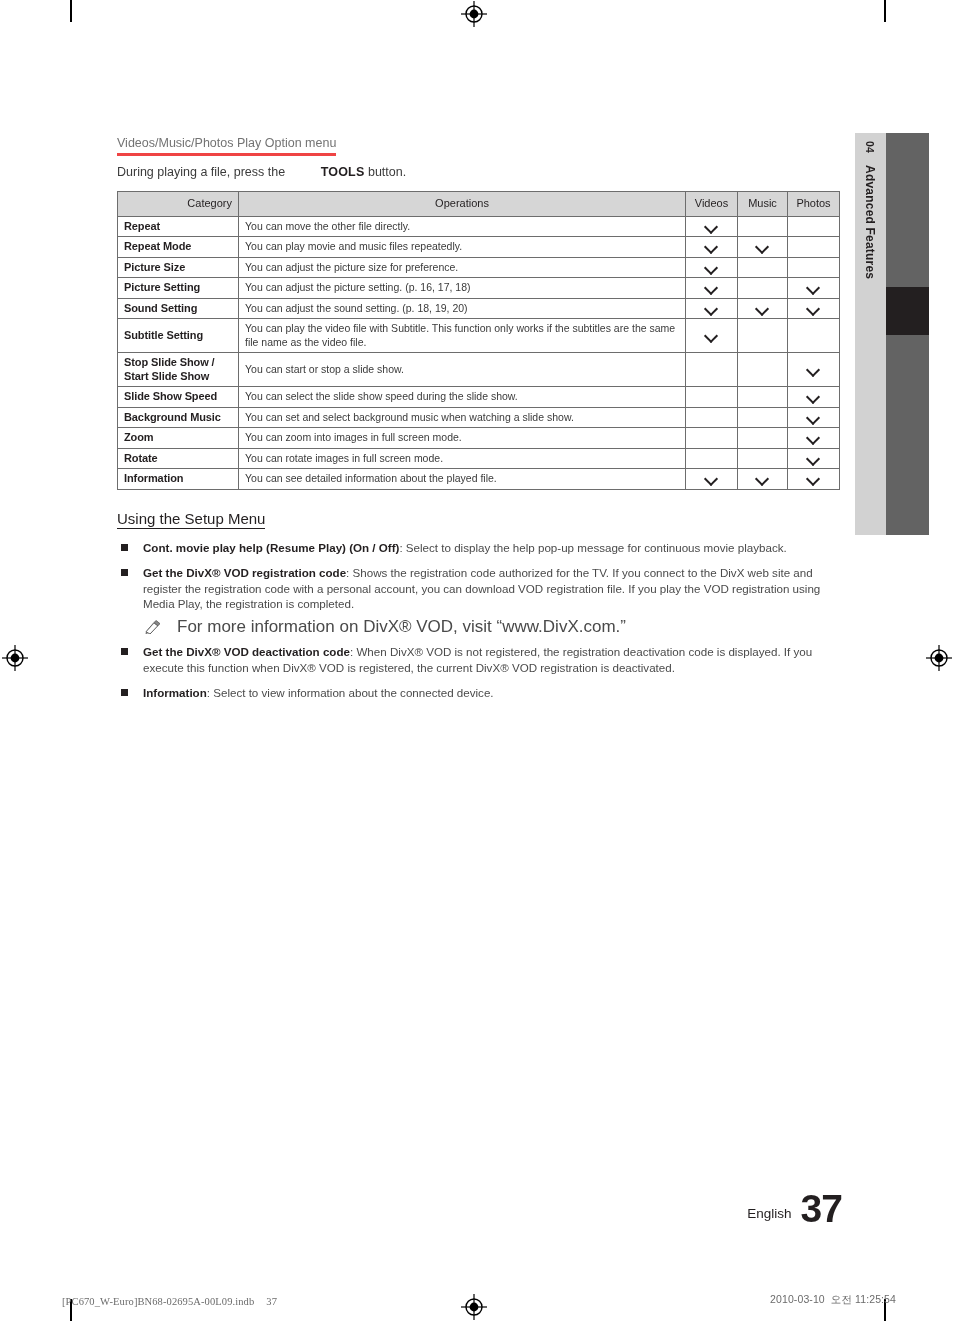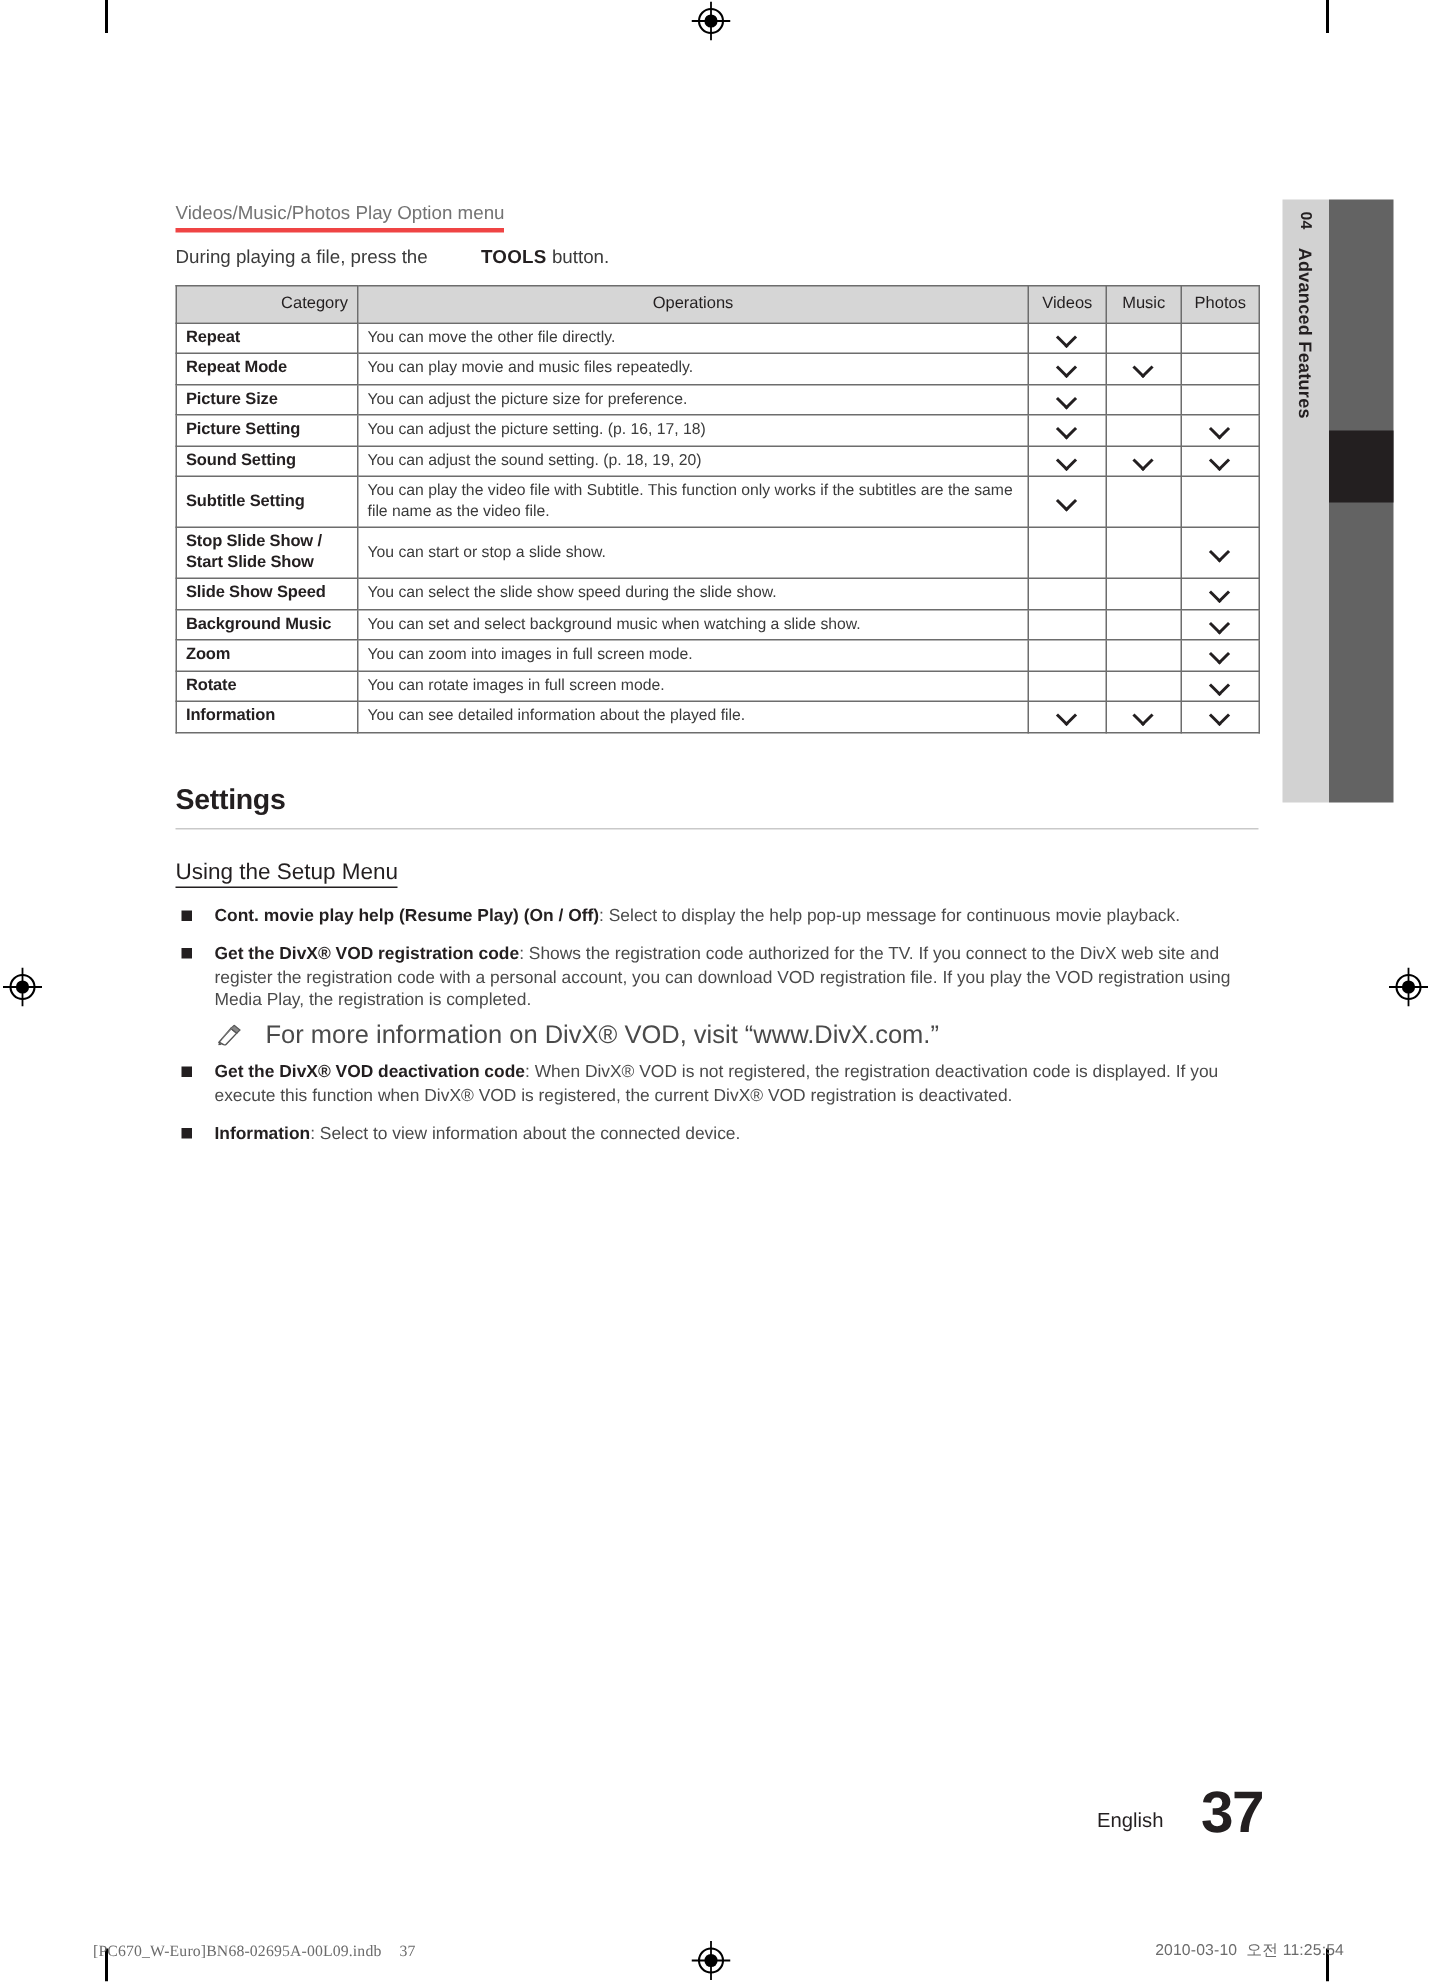--- a/index.html
+++ b/index.html
@@ -222,21 +222,21 @@
     height: 14px;
   }
 
   
   #page-num-wrap {
     position: absolute;
     right: 112px;
     bottom: 95px;
     display: flex;
     align-items: flex-end;
-    gap: 25px;
+    gap: 9px;
   }
   #page-num-wrap .lang {
     font-size: 13.5px;
     color: #231f20;
     padding-bottom: 5px;
   }
   #page-num-wrap .num {
     font-size: 39px;
     font-weight: bold;
     color: #231f20;
@@ -412,21 +412,20 @@
             <td>You can see detailed information about the played file.</td>
             <td class="mark"><span class="chev"></span></td>
             <td class="mark"><span class="chev"></span></td>
             <td class="mark"><span class="chev"></span></td>
           </tr>
         </tbody>
     </table>
   </div>
 
   <div>
-    <h2 class="section">Settings</h2>
     <div class="sub-head2">Using the Setup Menu</div>
     <ul class="bullets" id="settings-bullets">
         <li><span class="sq"></span><span class="term">Cont. movie play help (Resume Play) (On / Off)</span><span>: Select to display the help pop-up message for continuous movie playback.</span></li>
         <li><span class="sq"></span><span class="term">Get the DivX® VOD registration code</span><span>: Shows the registration code authorized for the TV. If you connect to the DivX web site and register the registration code with a personal account, you can download VOD registration file. If you play the VOD registration using Media Play, the registration is completed.</span><div class="note"><svg class="pencil" viewBox="0 0 18 16">
               <path d="M1 13.5 L10 3 L14.5 6.6 L5.6 16 Z" fill="none" stroke="#555" stroke-width="1.1"></path>
               <path d="M10 3 L12.6 0.6 L17 4.2 L14.5 6.6 Z" fill="#888" stroke="#555" stroke-width="0.9"></path>
               <path d="M1 13.5 L0.4 15.8 L3 15.6 Z" fill="#555"></path>
               <path d="M3.3 10.8 L12 1.6" stroke="#777" stroke-width="0.8" fill="none"></path>
             </svg><span>For more information on DivX® VOD, visit “www.DivX.com.”</span></div></li>
         <li><span class="sq"></span><span class="term">Get the DivX® VOD deactivation code</span><span>: When DivX® VOD is not registered, the registration deactivation code is displayed. If you execute this function when DivX® VOD is registered, the current DivX® VOD registration is deactivated.</span></li>

